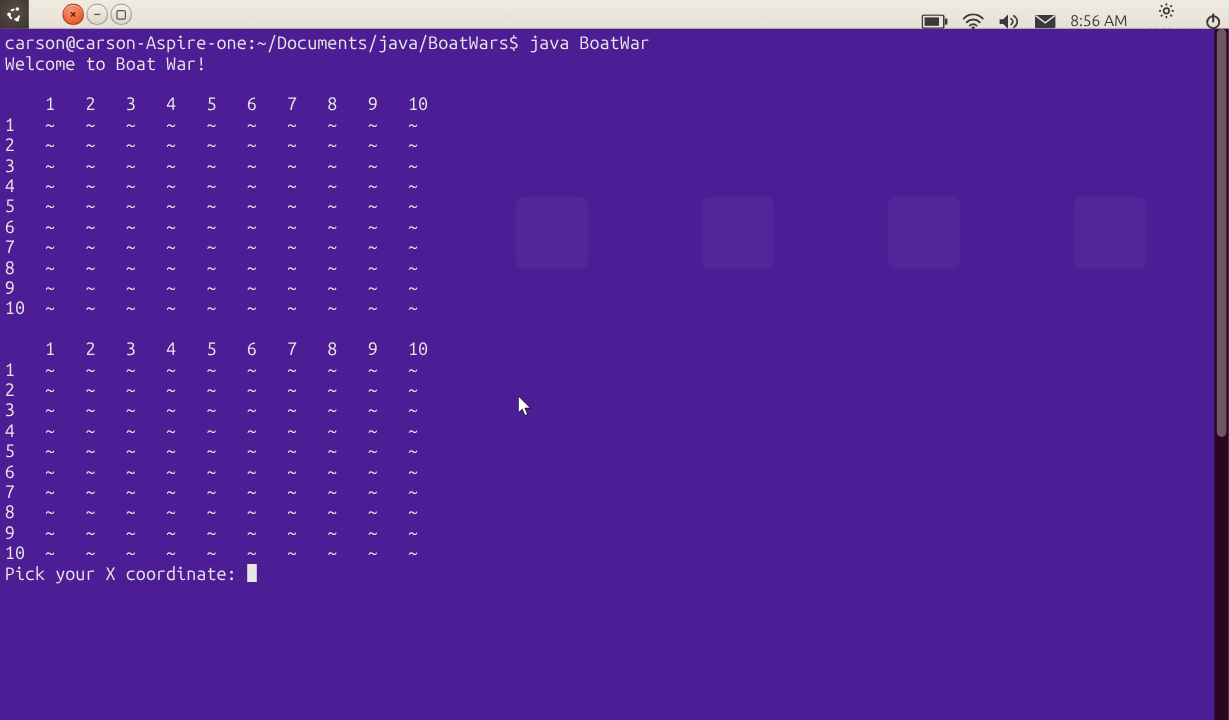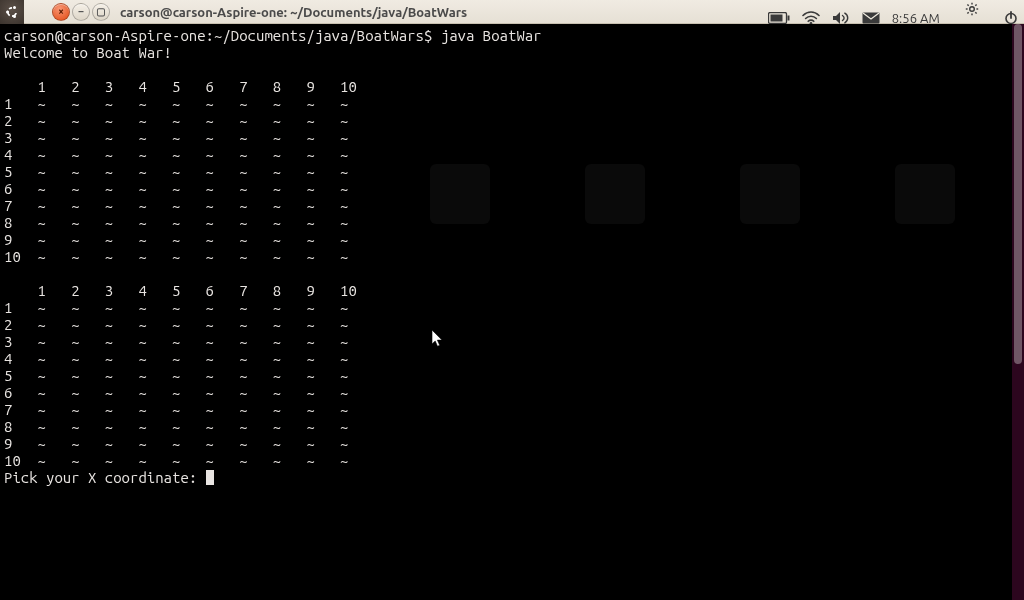--- a/index.html
+++ b/index.html
@@ -43,21 +43,21 @@
   .menubar-right .icon, .menubar-right span { display: flex; align-items: center; }
   .menubar-right svg { display: block; }
   .clock { font-size: 13px; }
   .username { font-size: 13px; margin-left: 2px; }
   .user-block { display: flex; align-items: center; gap: 4px; flex-direction: column; }
 
   
   .terminal-wrap {
     position: relative;
     width: 1024px; height: 576px;
-    background: #000000; 
+    background: #4c1d95; 
   }
   .terminal {
     position: absolute; left: 0; top: 0; right: 12px; bottom: 0;
     padding: 3px 4px;
     font-family: "Ubuntu Mono","DejaVu Sans Mono","Liberation Mono",monospace;
     font-size: 15px;
     line-height: 17px;
     color: #e9e5e2;
     white-space: pre;
     letter-spacing: 0px;
@@ -95,21 +95,20 @@
       <circle cx="21" cy="25" r="3"></circle>
       <path d="M16 6a10 10 0 0 0-6.9 2.8l2.3 2.3A6.7 6.7 0 0 1 16 9.3V6zM6.2 13.7A10 10 0 0 0 6 16c0 3.6 1.9 6.8 4.8 8.5l1.6-2.8A6.7 6.7 0 0 1 9.3 16c0-.8.1-1.5.4-2.2l-3.5-.1zM16 26a10 10 0 0 0 9.8-8h-3.3A6.7 6.7 0 0 1 16 22.7V26z"></path>
     </g>
       </svg>
   </div>
   <div class="window-controls">
     <div class="wc-btn wc-close">×</div>
     <div class="wc-btn wc-min">–</div>
     <div class="wc-btn wc-max">▢</div>
   </div>
-  <div class="window-title">carson@carson-Aspire-one: ~/Documents/java/BoatWars</div>
 
   <div class="menubar-right">
     <span class="icon">
       <svg width="22" height="12" viewBox="0 0 22 12">
           <rect x="0.5" y="0.5" width="18" height="11" rx="1.5" fill="none" stroke="#3a3a3a" stroke-width="1.3"></rect>
           <rect x="19.5" y="3.5" width="2" height="5" fill="#3a3a3a"></rect>
           <rect x="2.5" y="2.5" width="12" height="7" fill="#3a3a3a"></rect>
         </svg>
     </span>
     <span class="icon">

